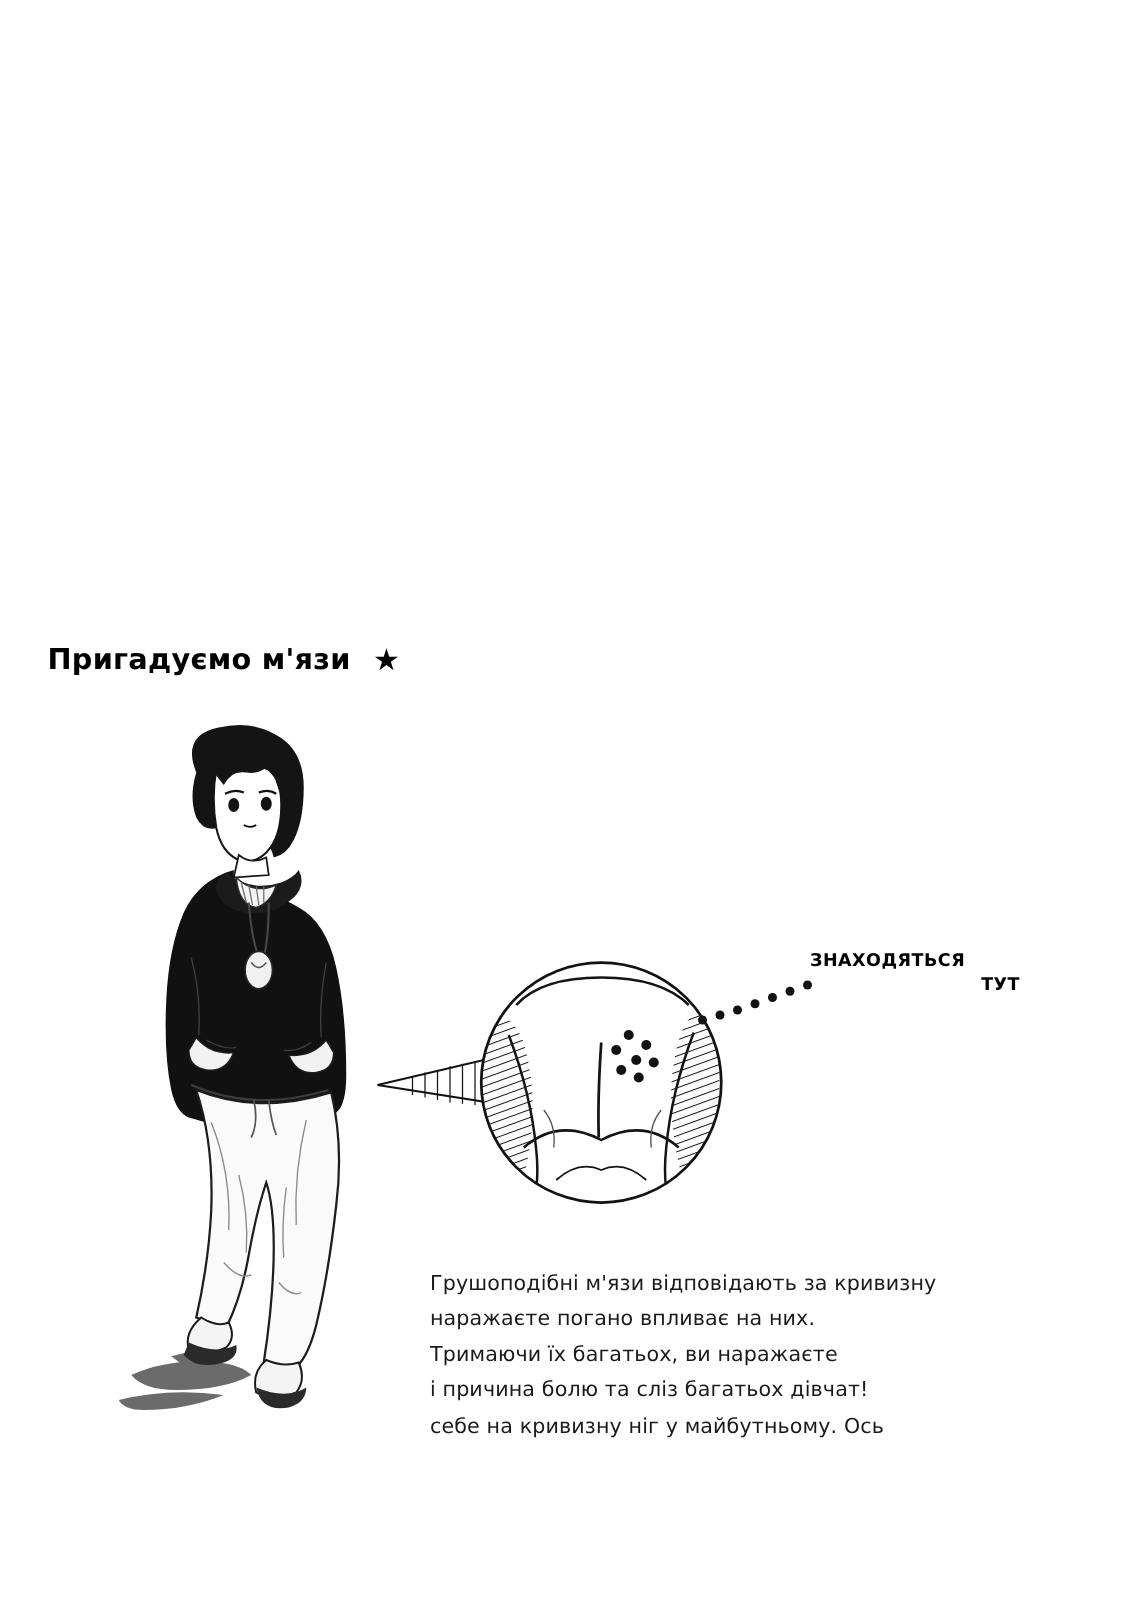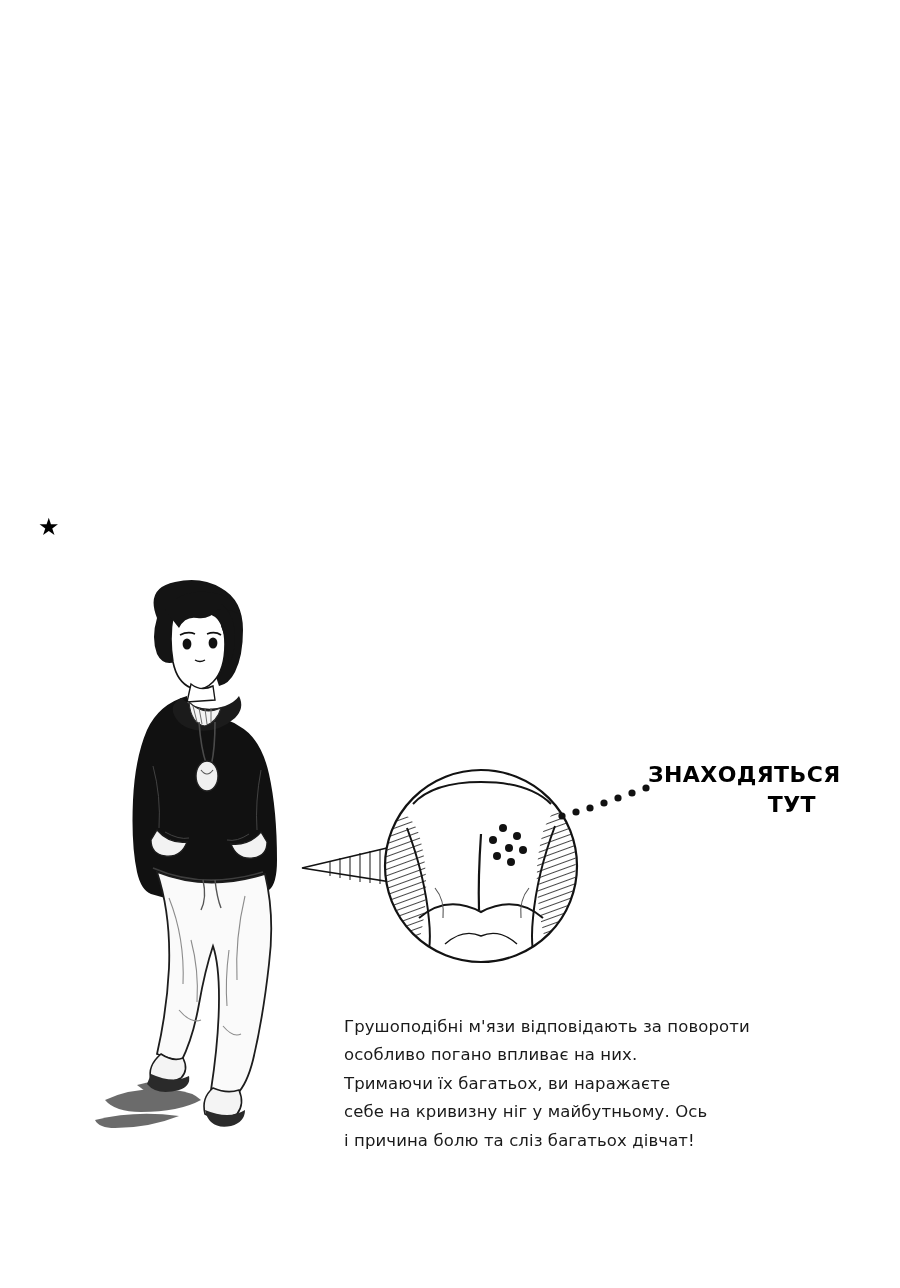--- a/index.html
+++ b/index.html
@@ -76,21 +76,21 @@
     width: 96px;
     height: 40px;
   }
   .callout-label {
     position: absolute;
     left: 648px;
     top: 760px;
     width: 210px;
     font-family: "DejaVu Sans", sans-serif;
     font-weight: bold;
-    font-size: 22px;
+    font-size: 14px;
     letter-spacing: 0.4px;
     line-height: 1.35;
     color: #000;
   }
   .callout-label .l1 { display: block; }
   .callout-label .l2 { display: block; text-align: right; width: 168px; }
 
   
   .body-text {
     position: absolute;
@@ -102,20 +102,21 @@
     line-height: 1.72;
     color: #1a1a1a;
     letter-spacing: 0.1px;
   }
   .body-text span { display: block; white-space: nowrap; }
 </style>
 </head>
 <body>
 
 <div class="title-row">
+  <div class="title-text">Пригадуємо м'язи</div>
   <div class="title-star">★</div>
 </div>
 
 <div class="character">
   <svg width="270" height="600" viewBox="0 0 270 600" xmlns="http://www.w3.org/2000/svg">
 
     <g fill="#3a3a3a" opacity="0.75">
       <path d="M10 520 q30 -14 70 -10 q18 2 26 10 q-22 12 -60 12 q-26 0 -36 -12z"></path>
       <path d="M0 540 q40 -10 84 -4 q-30 12 -64 12 q-16 0 -20 -8z"></path>
       <path d="M42 505 q28 -8 52 -4 q-20 10 -44 10z"></path>
@@ -258,18 +259,18 @@
     </g>
   </svg>
 </div>
 
 <div class="callout-label">
   <span class="l1">ЗНАХОДЯТЬСЯ</span>
   <span class="l2">ТУТ</span>
 </div>
 
 <div class="body-text">
-  <span>Грушоподібні м'язи відповідають за повороти</span>
-  <span>особливо погано впливає на них.</span>
+  <span>Грушоподібні м'язи відповідають за кривизну</span>
+  <span>наражаєте погано впливає на них.</span>
   <span>Тримаючи їх багатьох, ви наражаєте</span>
+  <span>і причина болю та сліз багатьох дівчат!</span>
   <span>себе на кривизну ніг у майбутньому. Ось</span>
-  <span>і причина болю та сліз багатьох дівчат!</span>
 </div>
 
 </body></html>

